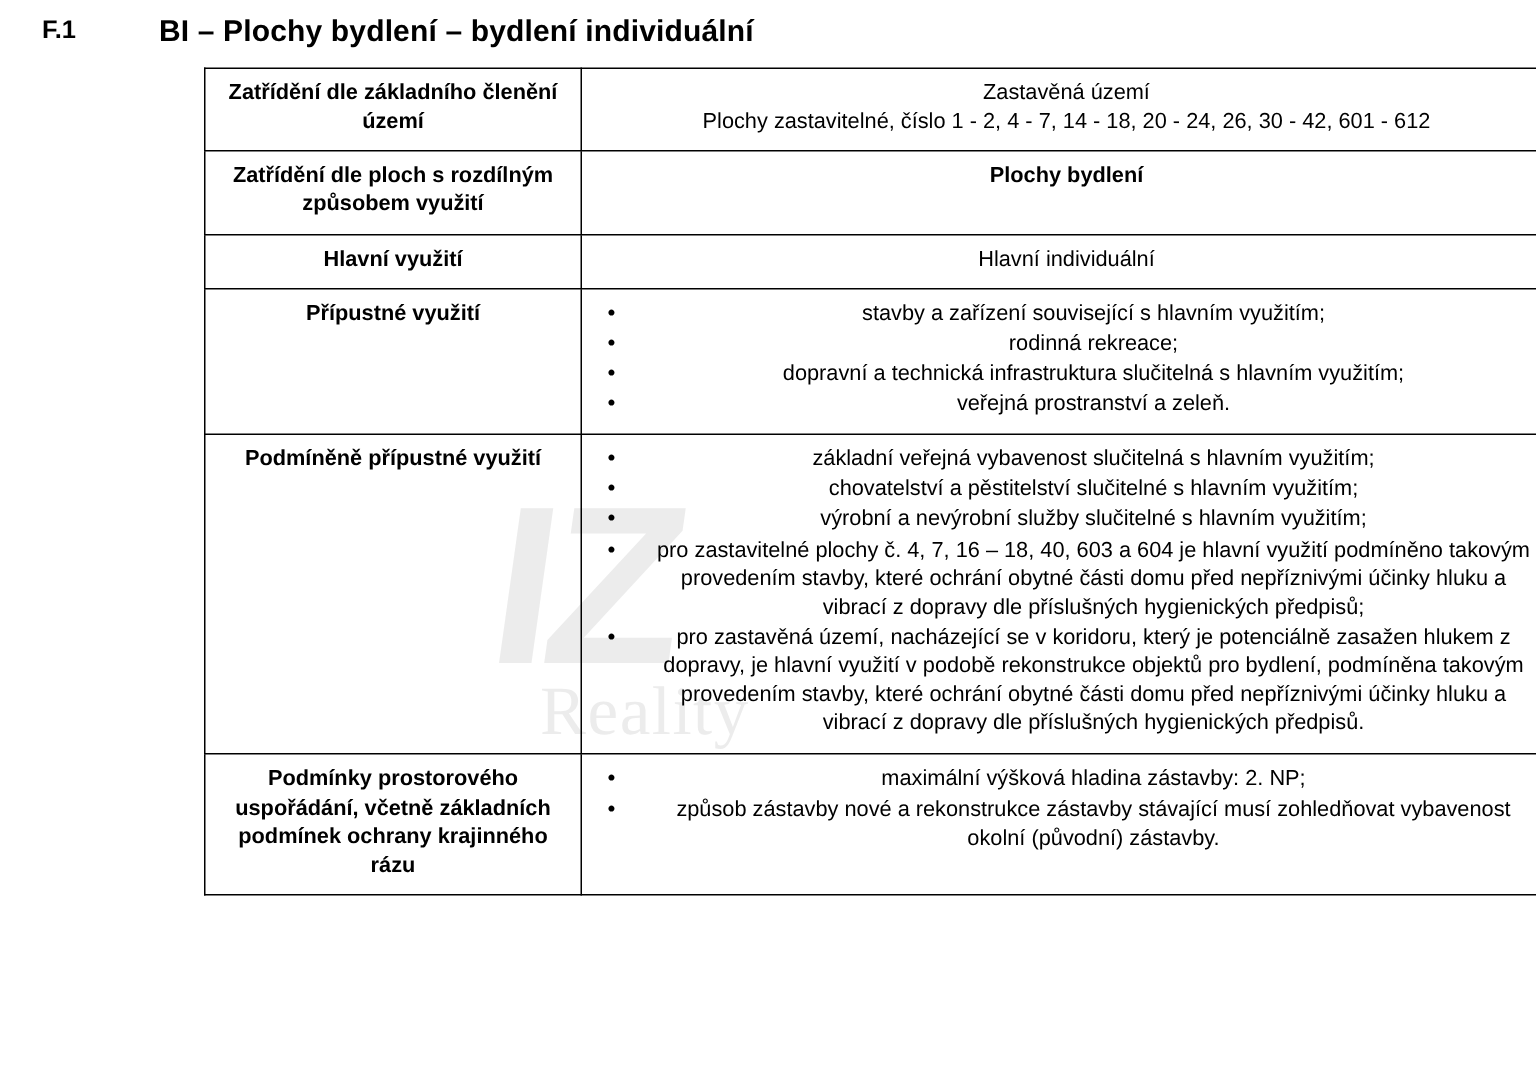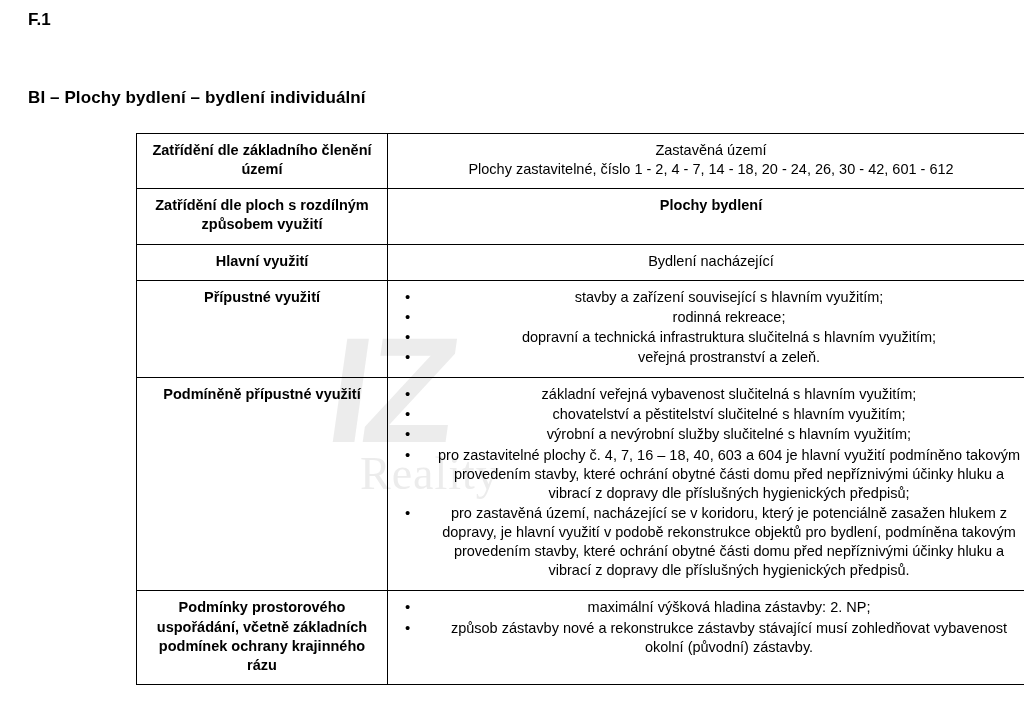--- a/index.html
+++ b/index.html
@@ -21,31 +21,30 @@
     width: 1024px;
     height: 722px;
     box-sizing: border-box;
     padding: 10px 40px 0 28px;
   }
 
   
   .doc-header {
     display: flex;
     align-items: flex-start;
-    margin-bottom: 25px;
-    flex-direction: column;
+    margin-bottom: 12px;
   }
   .doc-header .sec-num {
     font-size: 17px;
     font-weight: bold;
     width: 78px;
     flex: 0 0 78px;
   }
   .doc-header .sec-title {
-    font-size: 17px;
+    font-size: 20px;
     font-weight: bold;
     letter-spacing: 0.1px;
   }
 
   
   .watermark {
     position: absolute;
     left: 330px;
     top: 315px;
     width: 380px;
@@ -151,21 +150,21 @@
         <td class="col-label">Zatřídění dle ploch s rozdílným způsobem využití</td>
         <td class="col-value">
           <span class="val-line val-bold">Plochy bydlení</span>
         </td>
       </tr>
 
 
       <tr>
         <td class="col-label">Hlavní využití</td>
         <td class="col-value">
-          <span class="val-line val-plain">Bydlení nacházející</span>
+          <span class="val-line val-plain">Hlavní individuální</span>
         </td>
       </tr>
 
       <tr>
         <td class="col-label">Přípustné využití</td>
         <td class="col-value">
           <ul class="bullets">
             <li>stavby a zařízení související s hlavním využitím;</li>
             <li>rodinná rekreace;</li>
             <li>dopravní a technická infrastruktura slučitelná s hlavním využitím;</li>

